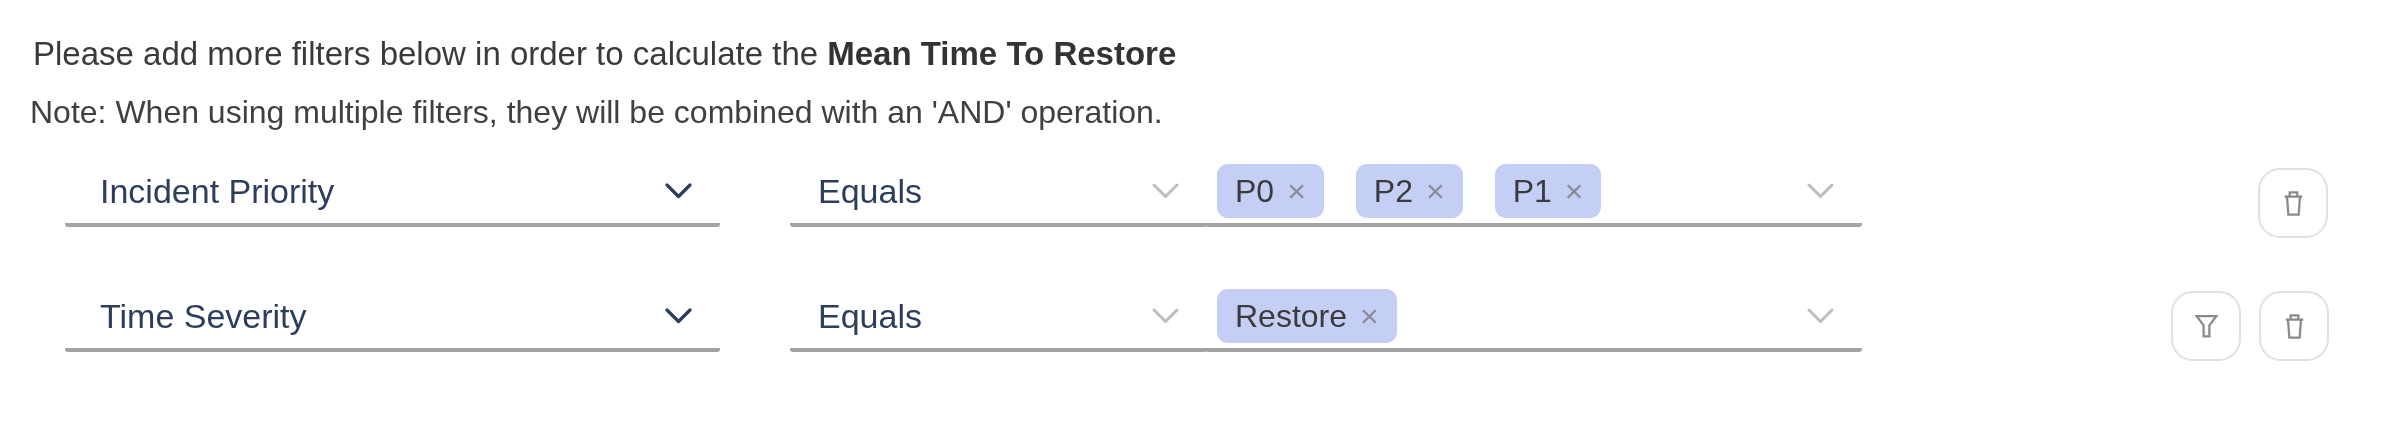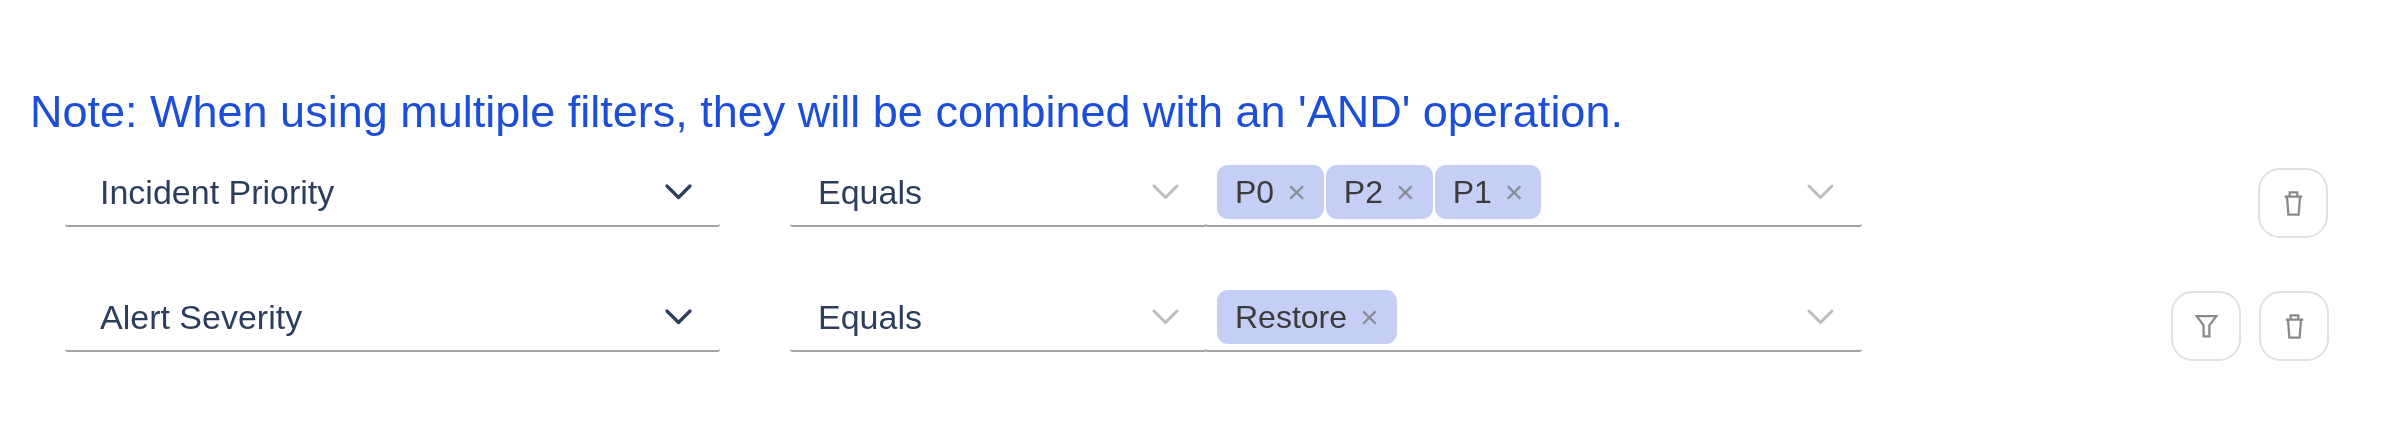--- a/index.html
+++ b/index.html
@@ -3,59 +3,60 @@
 <meta charset="utf-8">
 <style>
   html,body{margin:0;padding:0;background:#ffffff;width:2408px;height:442px;
     font-family:"Liberation Sans",sans-serif;overflow:hidden;position:relative;}
 
   .canvas{position:absolute;inset:0;width:2408px;height:442px;}
 
   
   .hdr-line1{position:absolute;left:33px;top:34px;font-size:33px;line-height:40px;color:#3a3a3a;white-space:pre;}
   .hdr-line1 b{font-weight:700;color:#333333;}
-  .hdr-line2{position:absolute;left:30px;top:92px;font-size:45px;line-height:40px;color:#1d4ed8;white-space:pre;}
+  .hdr-line2{position:absolute;left:30px;top:92px;font-size:32px;line-height:40px;color:#404040;white-space:pre;}
 
   
   .fld{position:absolute;height:68px;display:flex;align-items:center;
-       border-bottom:2px solid #a3a3a3;border-radius:0 0 3px 3px;box-sizing:border-box;cursor:pointer;}
+       border-bottom:4px solid #a3a3a3;border-radius:0 0 3px 3px;box-sizing:border-box;cursor:pointer;}
   .row1 .fld{top:159px;}
   .row2 .fld{top:284px;}
   .fld-field{left:65px;width:655px;}
   .fld-operator{left:790px;width:417px;}
   .fld-values{left:1205px;width:657px;}
 
   .fld-label{font-size:34px;color:#2c3e5c;padding-left:35px;white-space:nowrap;}
   .fld-operator .fld-label{padding-left:28px;}
 
   .chev{margin-left:auto;margin-right:28px;flex:0 0 auto;display:block;}
   .chev-dark{stroke:#2c3e5c;}
   .chev-light{stroke:#bdbdbd;}
 
   
-  .tags{display:flex;align-items:center;gap:2px;padding-left:12px;}
+  .tags{display:flex;align-items:center;gap:32px;padding-left:12px;}
   .tag{display:flex;align-items:center;height:54px;background:#c5cff5;border-radius:11px;
        padding:0 18px;white-space:nowrap;}
   .tag-label{font-size:32px;color:#3b3b3b;}
   .tag-x{font-size:32px;color:#8b8b96;margin-left:13px;cursor:pointer;line-height:1;}
 
   
   .icon-btn{position:absolute;width:70px;height:70px;box-sizing:border-box;
     border:2px solid #e1e1e1;border-radius:22px;background:#ffffff;
     display:flex;align-items:center;justify-content:center;cursor:pointer;padding:0;}
   .icon-btn svg{stroke:#8a8a8a;fill:none;stroke-width:2.2;}
   .btn-trash-1{left:2258px;top:168px;}
   .btn-filter-2{left:2171px;top:291px;}
   .btn-trash-2{left:2259px;top:291px;}
 </style>
 </head>
 <body>
 
 <div class="canvas">
 
+  <div class="hdr-line1"><span>Please add more filters below in order to calculate the </span><b>Mean Time To Restore</b></div>
   <div class="hdr-line2">Note: When using multiple filters, they will be combined with an 'AND' operation.</div>
 
   <div class="row1">
     <div class="fld fld-field">
       <span class="fld-label">Incident Priority</span>
       <svg class="chev chev-dark" width="27" height="17" viewBox="0 0 27 17">
           <polyline points="2,2 13.5,13.5 25,2" fill="none" stroke-width="3.2" stroke-linecap="round" stroke-linejoin="round"></polyline>
         </svg>
     </div>
     <div class="fld fld-operator">
@@ -87,21 +88,21 @@
       <svg width="33" height="33" viewBox="0 0 32 32">
         <path d="M12.3 9.3 V5.3 H19.7 V9.3"></path>
         <path d="M7.5 9.3 H24.5"></path>
         <path d="M9.7 9.3 L11 26.7 H21 L22.3 9.3"></path>
       </svg>
     </button>
   </div>
 
   <div class="row2">
     <div class="fld fld-field">
-      <span class="fld-label">Alert Severity</span>
+      <span class="fld-label">Time Severity</span>
       <svg class="chev chev-dark" width="27" height="17" viewBox="0 0 27 17">
           <polyline points="2,2 13.5,13.5 25,2" fill="none" stroke-width="3.2" stroke-linecap="round" stroke-linejoin="round"></polyline>
         </svg>
     </div>
     <div class="fld fld-operator">
       <span class="fld-label">Equals</span>
       <svg class="chev chev-light" width="27" height="17" viewBox="0 0 27 17">
           <polyline points="2,2 13.5,13.5 25,2" fill="none" stroke-width="3" stroke-linecap="round" stroke-linejoin="round"></polyline>
         </svg>
     </div>

